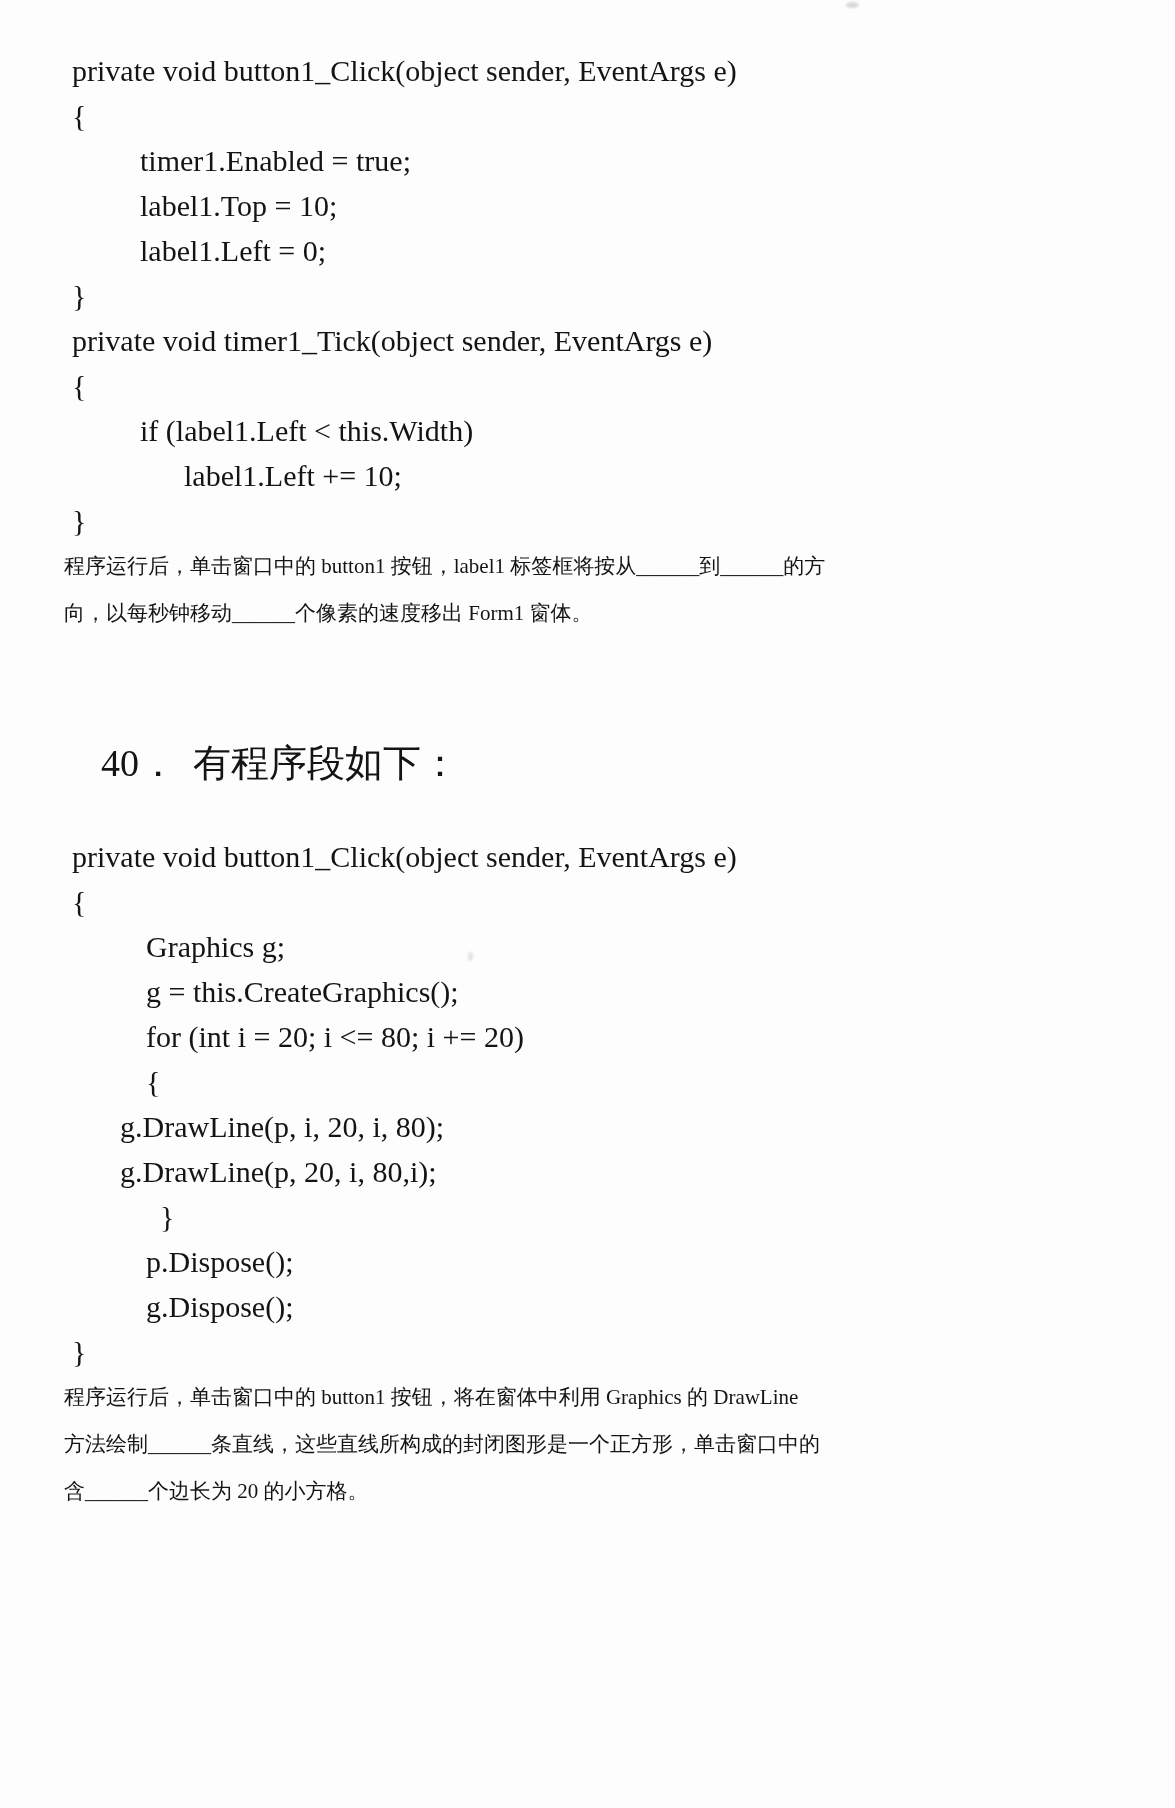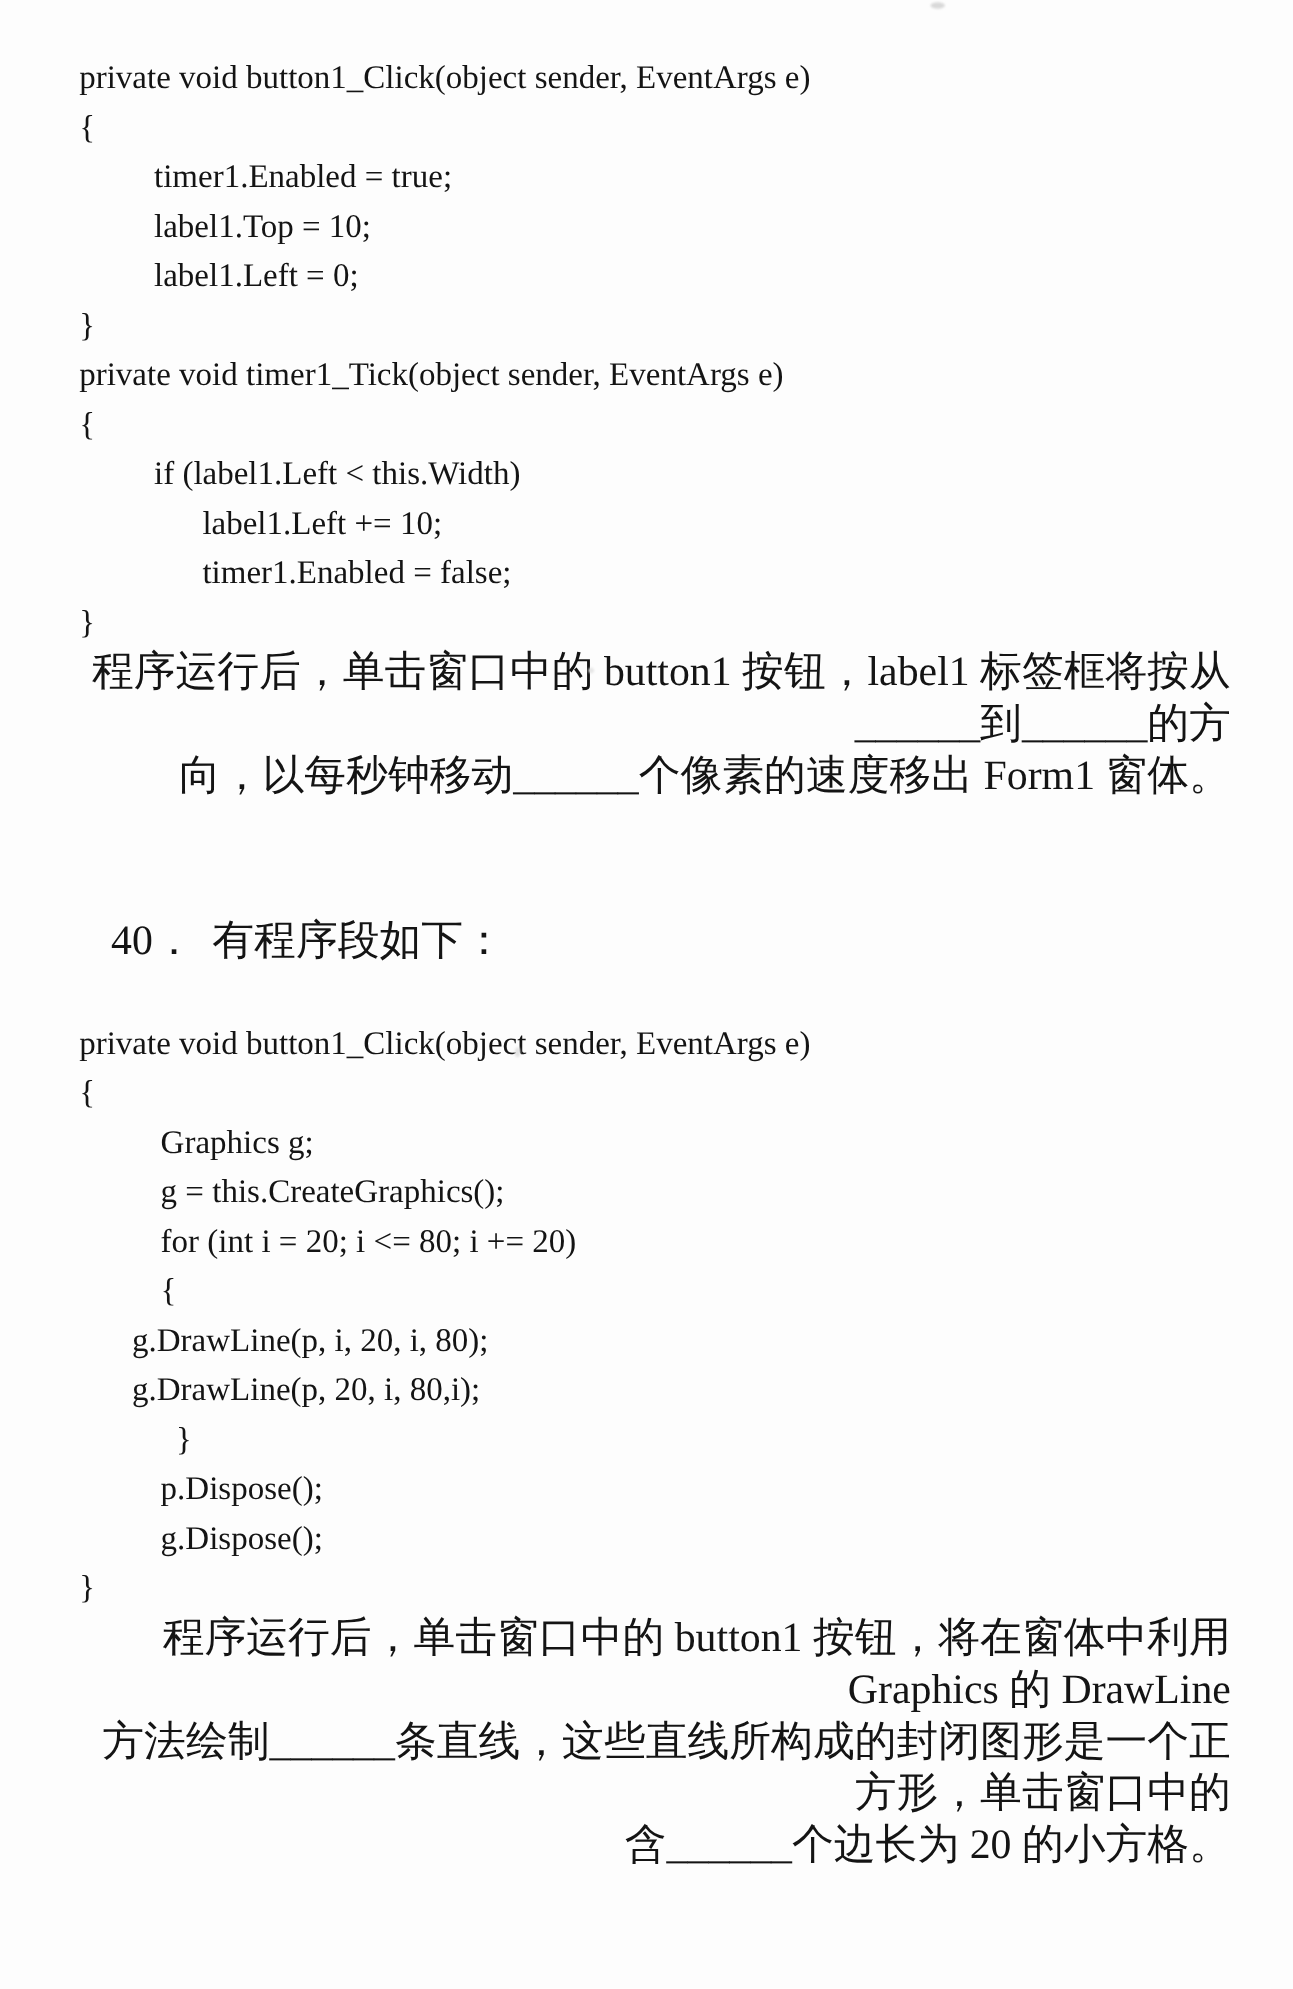--- a/index.html
+++ b/index.html
@@ -18,26 +18,25 @@
     line-height:45px;
     white-space:pre;
     padding-left:72px;
   }
   .q39 .ind1{padding-left:140px;font-family:Liberation Serif, serif;}
   .q39 .ind2{padding-left:184px;}
   .q40 .ind1{padding-left:146px;}
   .q40 .ind2{padding-left:120px;}
   .q40 .indc{padding-left:160px;}
   .cn-line{
-    font-size:38px;
+    font-size:21px;
     line-height:47px;
     padding-left:64px;
     padding-right:56px;
     white-space:pre-wrap;
-    text-align:right;
   }
   .q40-head{
     font-size:38px;
     line-height:47px;
     margin-top:56px;
     padding-left:25px;
     white-space:pre;
   }
   .q40-head .qnum{margin-right:16px;}
   
@@ -60,21 +59,20 @@
       <div class="code-line ind0">private void button1_Click(object sender, EventArgs e)</div>
       <div class="code-line ind0">{</div>
       <div class="code-line ind1">timer1.Enabled = true;</div>
       <div class="code-line ind1">label1.Top = 10;</div>
       <div class="code-line ind1">label1.Left = 0;</div>
       <div class="code-line ind0">}</div>
       <div class="code-line ind0">private void timer1_Tick(object sender, EventArgs e)</div>
       <div class="code-line ind0">{</div>
       <div class="code-line ind1">if (label1.Left &lt; this.Width)</div>
       <div class="code-line ind2">label1.Left += 10;</div>
-      <div class="code-line ind2">timer1.Enabled = false;</div>
       <div class="code-line ind0">}</div>
       <div class="cn-line">程序运行后，单击窗口中的 button1 按钮，label1 标签框将按从______到______的方</div>
       <div class="cn-line">向，以每秒钟移动______个像素的速度移出 Form1 窗体。</div>
     </section>
 
     <section class="q40">
       <div class="q40-head">
         <span class="qnum">40．</span><span>有程序段如下：</span>
       </div>
       <div class="code-line ind0">private void button1_Click(object sender, EventArgs e)</div>

